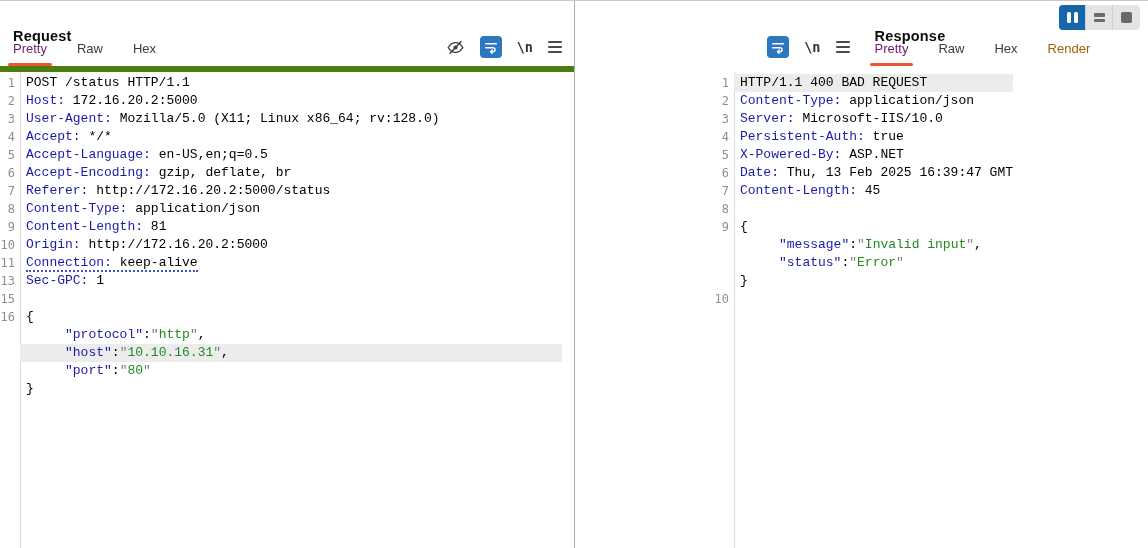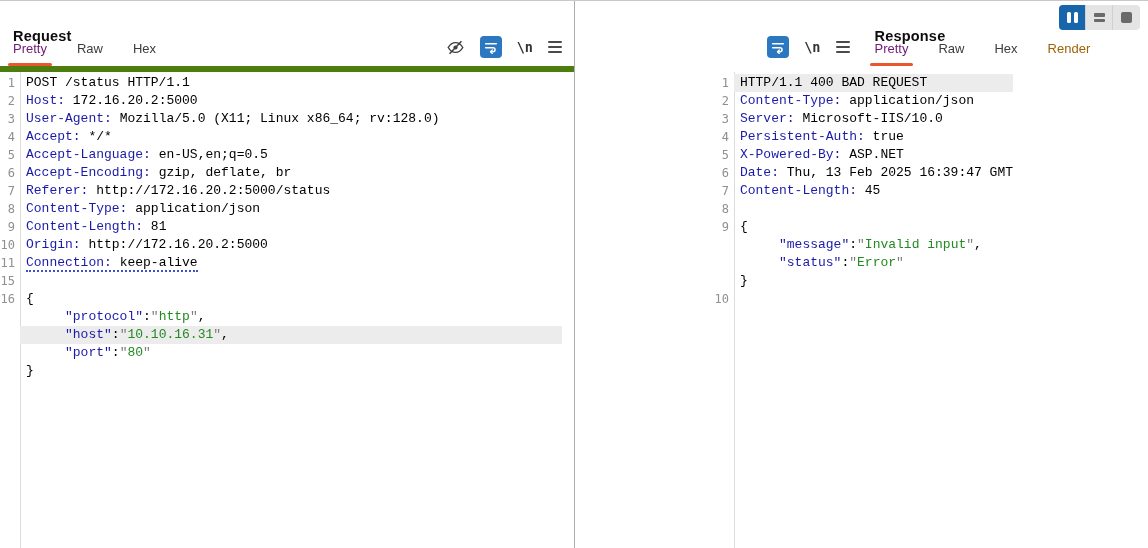--- a/index.html
+++ b/index.html
@@ -158,20 +158,24 @@
           </div>
           <div class="code-row">
             <span class="gutter">10</span>
             <span class="code"><span class="tk-h">Origin:</span><span class="tk-p"> http://172.16.20.2:5000</span></span>
           </div>
           <div class="code-row">
             <span class="gutter">11</span>
             <span class="code"><span class="ul-dotted"><span class="tk-h">Connection:</span><span class="tk-p"> keep-alive</span></span></span>
           </div>
           <div class="code-row">
+            <span class="gutter">13</span>
+            <span class="code"><span class="tk-h">Sec-GPC:</span><span class="tk-p"> 1</span></span>
+          </div>
+          <div class="code-row">
             <span class="gutter">15</span>
             <span class="code"></span>
           </div>
           <div class="code-row">
             <span class="gutter">16</span>
             <span class="code"><span class="tk-p">{</span></span>
           </div>
           <div class="code-row">
             <span class="gutter"></span>
             <span class="code"><span class="tk-p">     </span><span class="tk-k">"protocol"</span><span class="tk-p">:</span><span class="tk-q">"</span><span class="tk-s">http</span><span class="tk-q">"</span><span class="tk-p">,</span></span>

